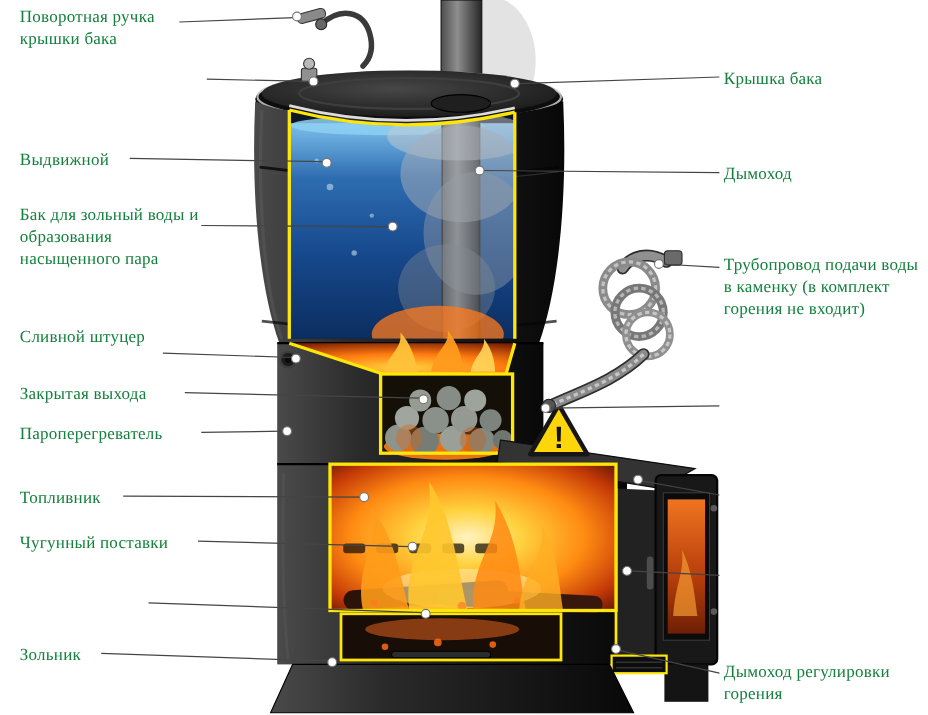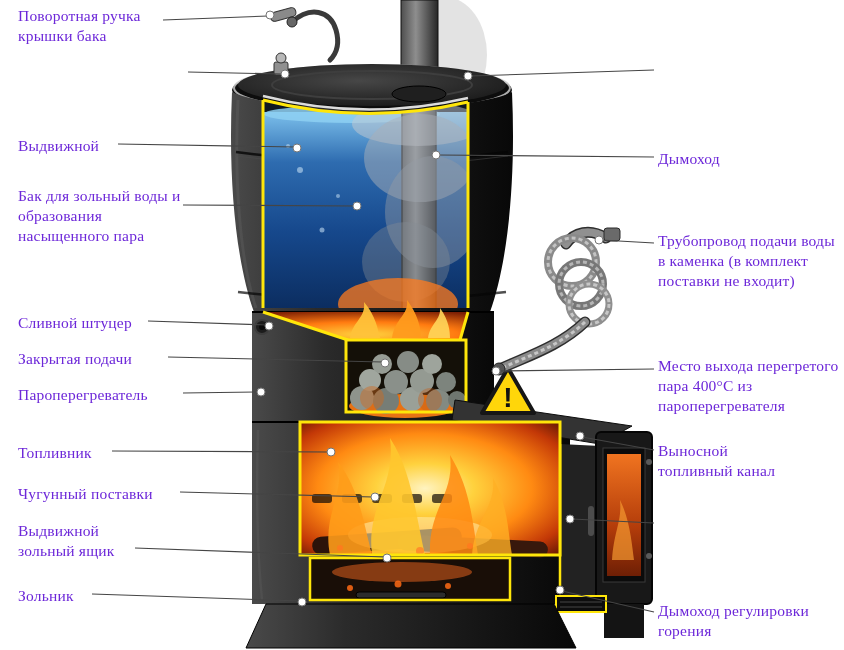--- a/index.html
+++ b/index.html
@@ -5,21 +5,21 @@
   * { margin:0; padding:0; box-sizing:border-box; }
   html,body { background:#ffffff; }
   .page {
     position:relative; width:844px; height:650px;
     background:#ffffff; overflow:hidden;
     font-family:"Liberation Serif","DejaVu Serif",serif;
   }
   svg.art { position:absolute; left:0; top:0; width:844px; height:650px; }
   .label {
     position:absolute; font-size:15.5px; line-height:1.28;
-    color:#6d28d9; letter-spacing:.2px; z-index:2;
+    color:#15803d; letter-spacing:.2px; z-index:2;
   }
 </style>
 </head>
 <body>
 
 <div class="page">
 
   <svg class="art" viewBox="0 0 844 650">
     <defs>
       <linearGradient id="gPipe" x1="0" y1="0" x2="1" y2="0">
@@ -320,27 +320,25 @@
       <g>
           <line x1="654" y1="612" x2="562" y2="591"></line>
           <circle cx="560" cy="590" r="4" fill="#fff" stroke="#757575" stroke-width="1"></circle>
         </g>
     </g>
   </svg>
 
   <div class="label" style="top:6px;left:18px;width:160px"><span>Поворотная ручка крышки бака</span></div>
   <div class="label" style="top:136px;left:18px;width:140px"><span>Выдвижной</span></div>
   <div class="label" style="top:186px;left:18px;width:175px"><span>Бак для зольный воды и образования насыщенного пара</span></div>
-  <div class="label" style="top:313px;left:18px;width:150px"><span>Сливной штуцер</span></div>
-  <div class="label" style="top:349px;left:18px;width:175px"><span>Закрытая подачи</span></div>
+  <div class="label" style="top:297px;left:18px;width:150px"><span>Сливной штуцер</span></div>
+  <div class="label" style="top:349px;left:18px;width:175px"><span>Закрытая выхода</span></div>
   <div class="label" style="top:443px;left:18px;width:120px"><span>Топливник</span></div>
   <div class="label" style="top:385px;left:18px;width:180px"><span>Пароперегреватель</span></div>
   <div class="label" style="top:484px;left:18px;width:180px"><span>Чугунный поставки</span></div>
-  <div class="label" style="top:521px;left:18px;width:135px"><span>Выдвижной зольный ящик</span></div>
   <div class="label" style="top:586px;left:18px;width:110px"><span>Зольник</span></div>
 
+  <div class="label" style="top:62px;left:658px;width:170px"><span>Крышка бака</span></div>
   <div class="label" style="top:149px;left:658px;width:170px"><span>Дымоход</span></div>
-  <div class="label" style="top:231px;left:658px;width:178px"><span>Трубопровод подачи воды в каменка (в комплект поставки не входит)</span></div>
-  <div class="label" style="top:356px;left:658px;width:185px"><span>Место выхода перегретого пара 400°С из пароперегревателя</span></div>
-  <div class="label" style="top:441px;left:658px;width:145px"><span>Выносной топливный канал</span></div>
+  <div class="label" style="top:231px;left:658px;width:178px"><span>Трубопровод подачи воды в каменку (в комплект горения не входит)</span></div>
   <div class="label" style="top:601px;left:658px;width:170px"><span>Дымоход регулировки горения</span></div>
 
 </div>
 
 </body></html>

